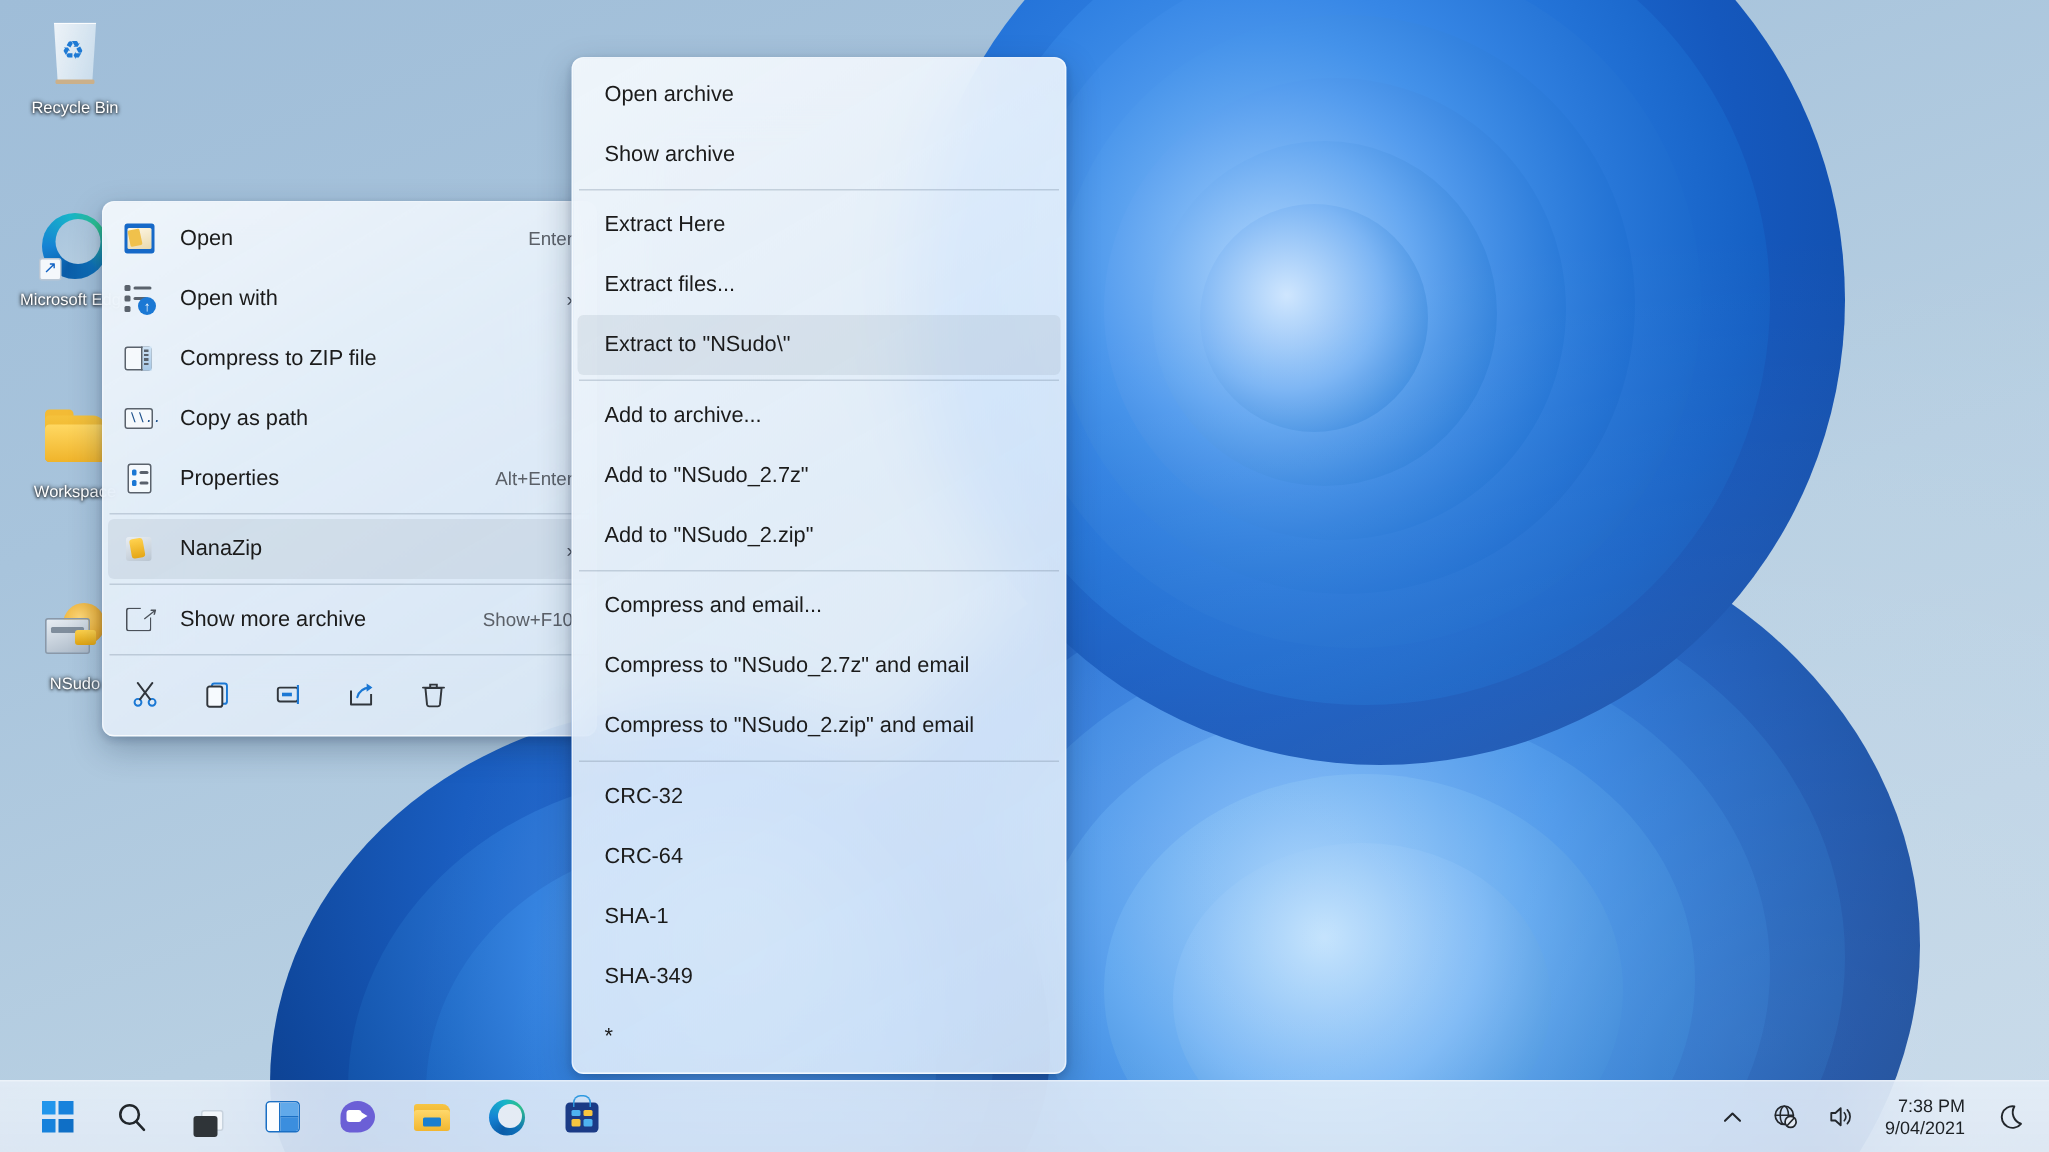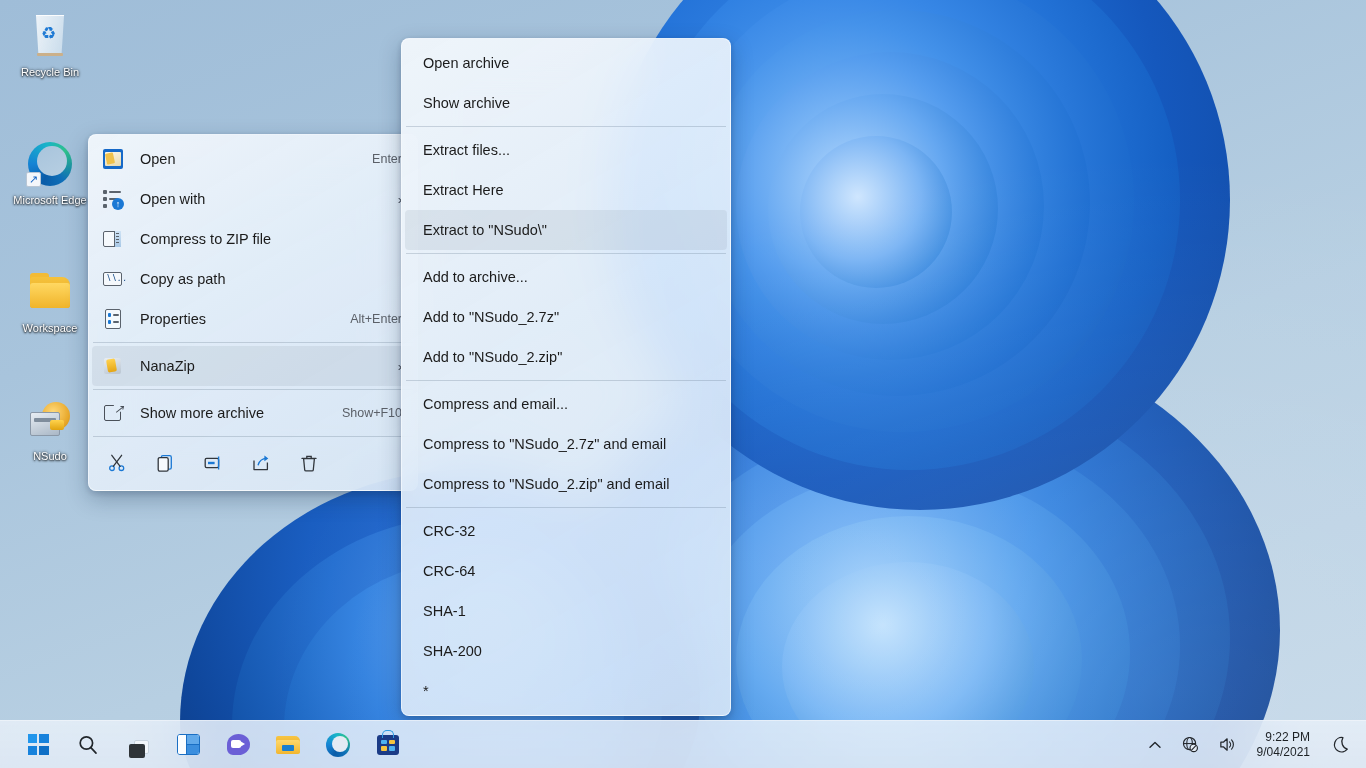--- a/index.html
+++ b/index.html
@@ -172,21 +172,20 @@
   
   .menu {
     position: absolute;
     background: linear-gradient(150deg, rgba(244,248,252,0.93) 0%, rgba(231,240,249,0.90) 45%, rgba(221,233,246,0.88) 100%);
     border: 1px solid rgba(255,255,255,0.55);
     border-radius: 8px;
     box-shadow: 0 8px 22px rgba(12,35,66,0.28), 0 2px 6px rgba(12,35,66,0.18);
     backdrop-filter: blur(26px) saturate(130%);
     padding: 4px 0;
     overflow: hidden;
-    margin-left: 20px;
   }
 
   #main-menu { left: 68px; top: 134px; width: 330px; }
   #sub-menu  { left: 381px; top: 38px;  width: 330px; }
 
   .mrow {
     position: relative;
     display: flex;
     align-items: center;
     height: 40px;
@@ -587,24 +586,24 @@
     <div class="mrow">
       <span class="mlabel">Open archive</span>
     </div>
     <div class="mrow">
       <span class="mlabel">Show archive</span>
     </div>
 
     <div class="msep"></div>
 
     <div class="mrow">
+      <span class="mlabel">Extract Here</span>
+    </div>
+    <div class="mrow">
       <span class="mlabel">Extract files...</span>
-    </div>
-    <div class="mrow">
-      <span class="mlabel">Extract Here</span>
     </div>
     <div class="mrow selected">
       <span class="mlabel">Extract to "NSudo\"</span>
     </div>
 
     <div class="msep"></div>
 
     <div class="mrow">
       <span class="mlabel">Add to archive...</span>
     </div>
@@ -632,21 +631,21 @@
     <div class="mrow">
       <span class="mlabel">CRC-32</span>
     </div>
     <div class="mrow">
       <span class="mlabel">CRC-64</span>
     </div>
     <div class="mrow">
       <span class="mlabel">SHA-1</span>
     </div>
     <div class="mrow">
-      <span class="mlabel">SHA-200</span>
+      <span class="mlabel">SHA-349</span>
     </div>
     <div class="mrow">
       <span class="mlabel">*</span>
     </div>
   </div>
 
   <div id="taskbar">
     <div id="tb-center">
 
       <div class="tb-btn">
@@ -736,21 +735,21 @@
 
       <div class="tray-btn">
         <svg width="19" height="19" viewBox="0 0 20 20">
           <path d="M3 7.4h2.9L9.6 4v12L5.9 12.6H3z" fill="none" stroke="#23272c" stroke-width="1.3" stroke-linejoin="round"></path>
           <path d="M12.1 7.2a4 4 0 0 1 0 5.6" fill="none" stroke="#23272c" stroke-width="1.2" stroke-linecap="round"></path>
           <path d="M14.3 5.2a7 7 0 0 1 0 9.6" fill="none" stroke="#23272c" stroke-width="1.2" stroke-linecap="round"></path>
         </svg>
       </div>
 
       <div id="clock">
-        <span>9:22 PM</span>
+        <span>7:38 PM</span>
         <span>9/04/2021</span>
       </div>
 
       <div class="tray-btn">
         <svg width="20" height="20" viewBox="0 0 20 20">
           <path d="M12.9 2.6a7.2 7.2 0 1 0 4.4 11.6A8 8 0 0 1 12.9 2.6z" fill="none" stroke="#23272c" stroke-width="1.3" stroke-linejoin="round"></path>
         </svg>
       </div>
     </div>
   </div>

